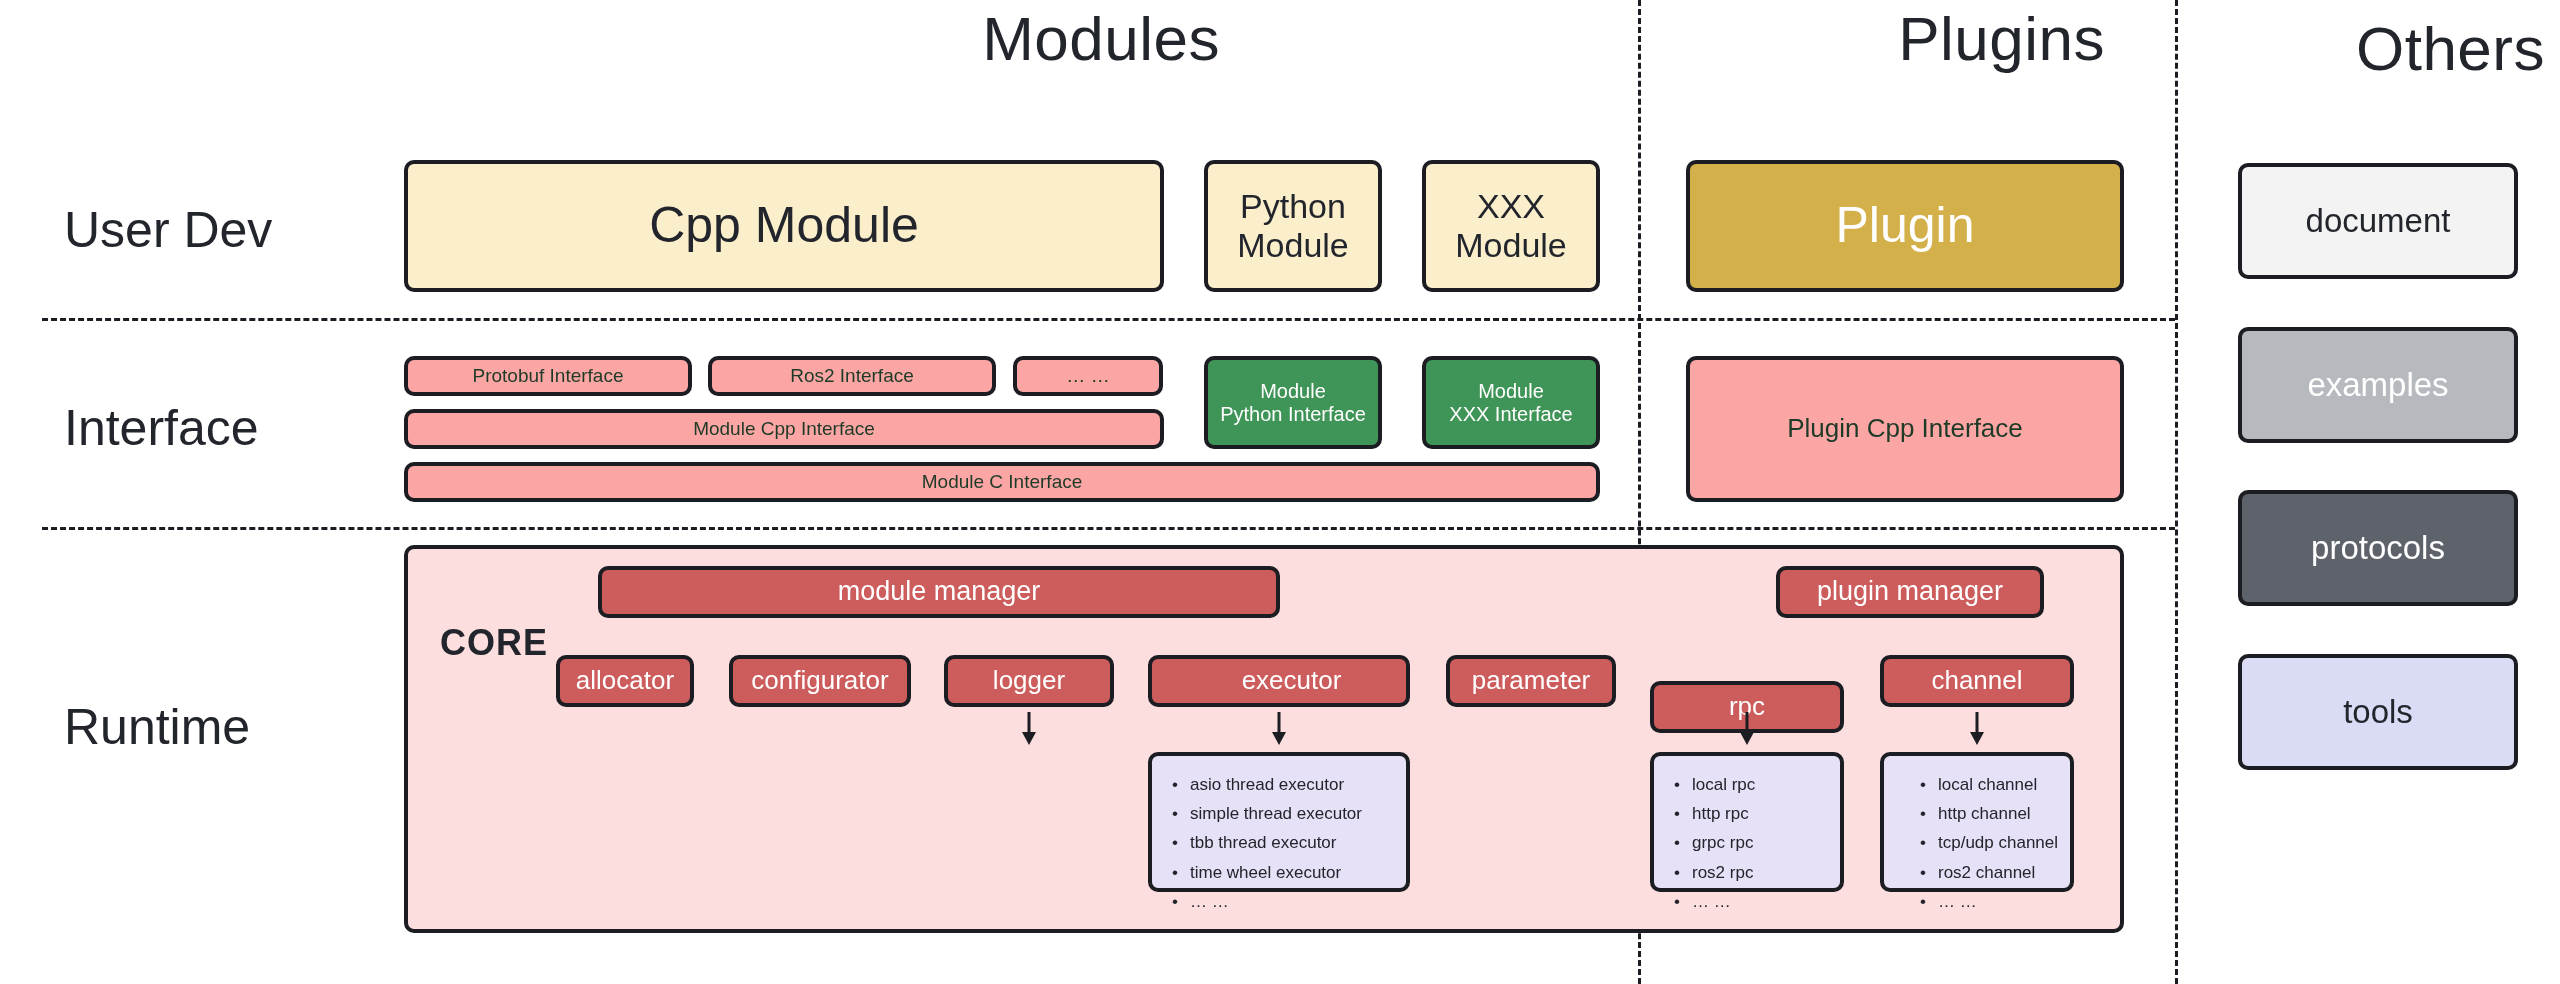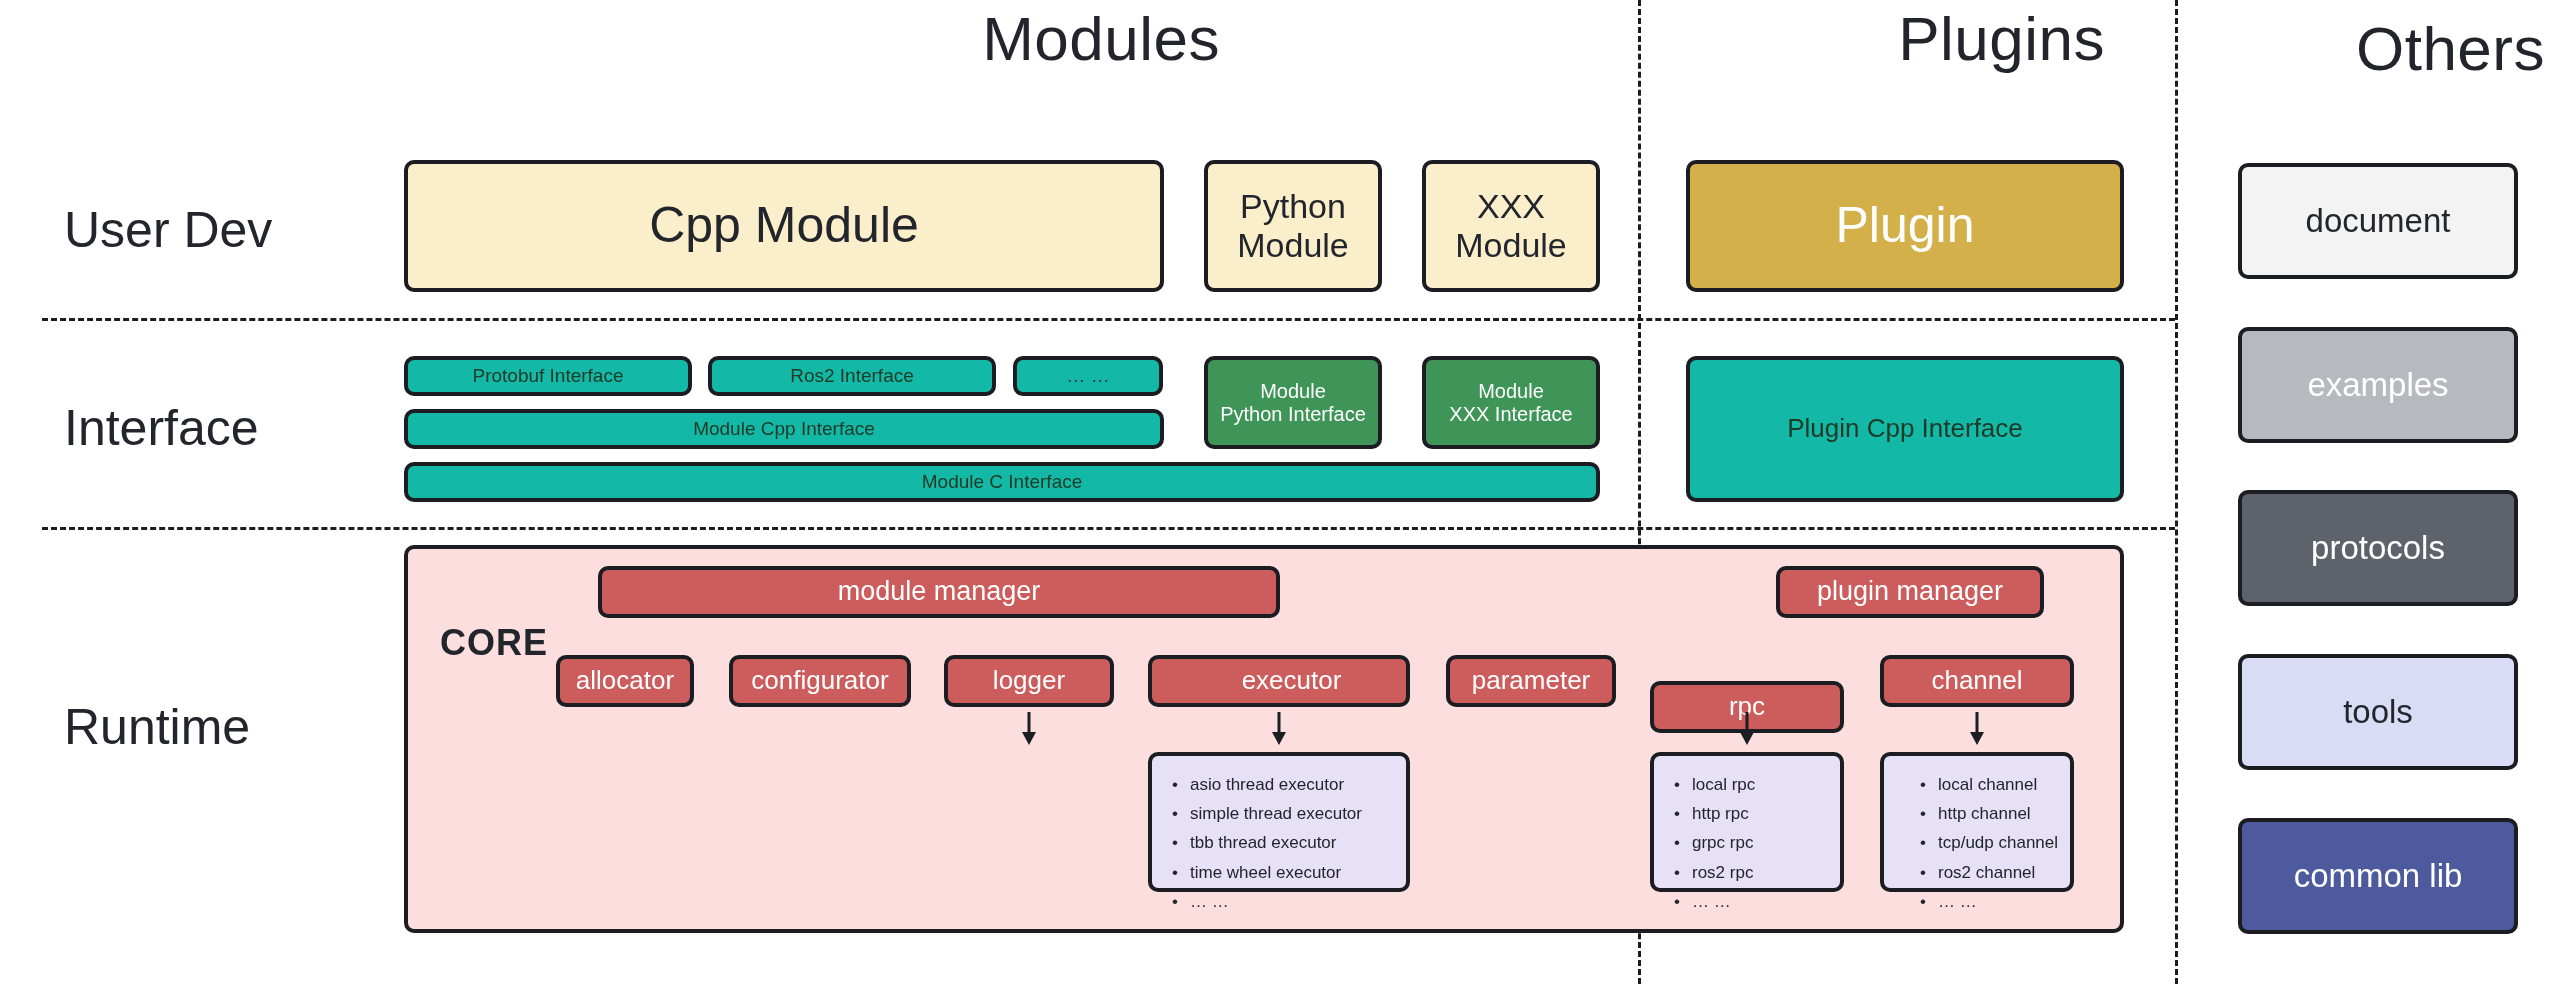--- a/index.html
+++ b/index.html
@@ -62,21 +62,21 @@
     display: flex;
     align-items: center;
     justify-content: center;
     text-align: center;
     line-height: 1.15;
     white-space: pre-line;
   }
 
   .cream { background: #fbeecb; color: #22252b; }
   .gold  { background: #d4b04a; color: #ffffff; }
-  .mint  { background: #14b8a6; color: #1d3a26; }
+  .mint  { background: #fca5a5; color: #1d3a26; }
   .green { background: #3f9457; color: #ffffff; }
   .red   { background: #cd5c5c; color: #ffffff; }
   .pink  { background: #fcdede; }
   .lav   { background: #e6e1f7; color: #22252b; }
   .grey-light { background: #f3f3f3; color: #22252b; }
   .grey-mid   { background: #b6babf; color: #ffffff; }
   .grey-dark  { background: #5e636b; color: #ffffff; }
   .periwinkle { background: #d9dcf4; color: #22252b; }
   .navy       { background: #4d5b9e; color: #ffffff; }
 
@@ -243,15 +243,14 @@
   </div>
 
   <div class="box grey-light" style="left:2238px; top:163px; width:280px; height:116px; font-size:33px;">document</div>
 
   <div class="box grey-mid" style="left:2238px; top:327px; width:280px; height:116px; font-size:33px;">examples</div>
 
   <div class="box grey-dark" style="left:2238px; top:490px; width:280px; height:116px; font-size:33px;">protocols</div>
 
   <div class="box periwinkle" style="left:2238px; top:654px; width:280px; height:116px; font-size:33px;text-align:right;">tools</div>
 
-  <div class="box navy" style="left:2238px; top:818px; width:280px; height:116px; font-size:33px;">common lib</div>
 
 </div>
 
 </body></html>

